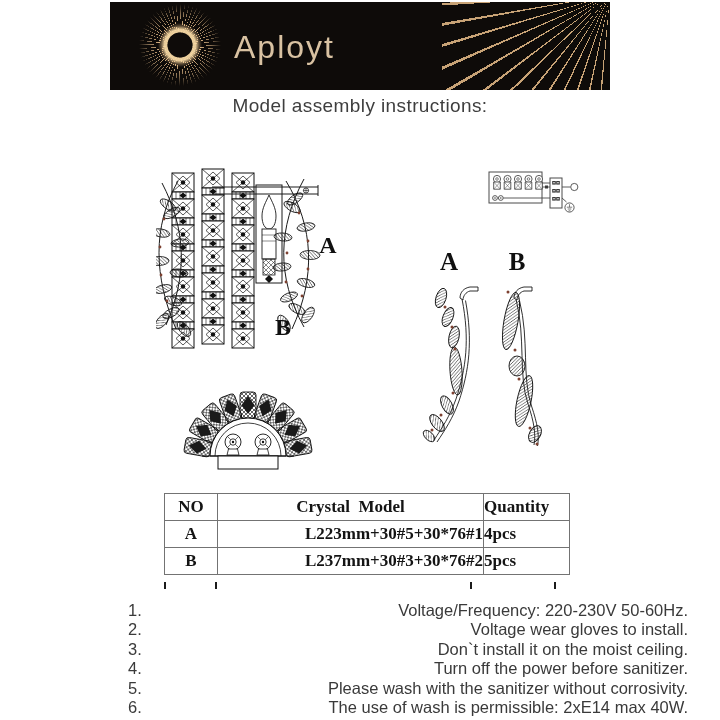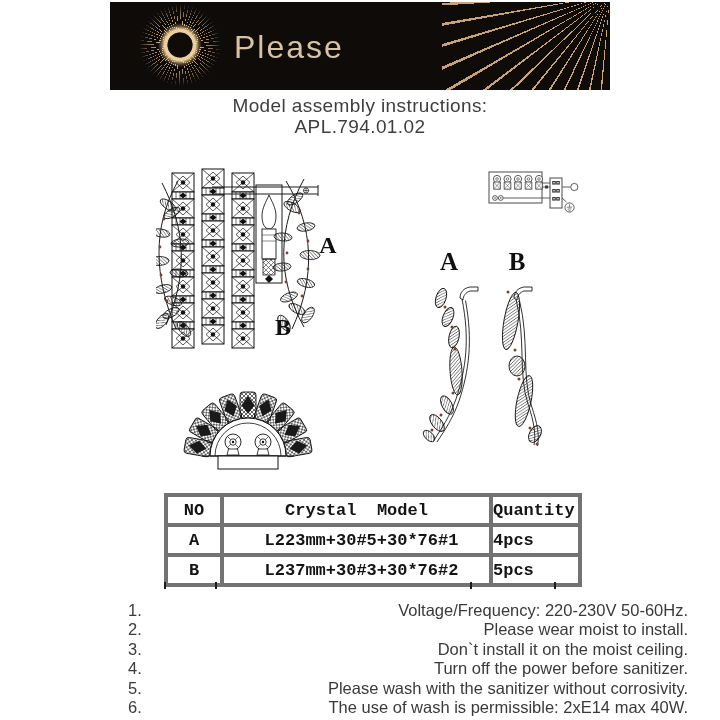--- a/index.html
+++ b/index.html
@@ -28,48 +28,47 @@
   .dfront{position:absolute;left:156px;top:165px;}
   .dwire{position:absolute;left:486px;top:167px;}
   .dstrands{position:absolute;left:414px;top:244px;}
   .dfan{position:absolute;left:172px;top:366px;}
   .lbl{font-family:"Liberation Serif",serif;font-weight:bold;font-size:24px;fill:#101010;text-anchor:middle;}
   .lbl2{font-family:"Liberation Serif",serif;font-weight:bold;font-size:25px;fill:#101010;text-anchor:middle;}
 
   
   .ptable{position:absolute;left:164px;top:493px;border-collapse:collapse;
           font-family:"Liberation Mono",monospace;font-weight:bold;font-size:17px;color:#141414;}
-  .ptable td{border:4px solid #737373;height:26px;padding:0;}
+  .ptable td{border:1px solid #737373;height:26px;padding:0;font-family:Liberation Serif, serif;}
   .c-no{width:52px;text-align:center;}
-  .c-model{width:255px;text-align:center;padding-left:10px !important;white-space:pre;}
+  .c-model{width:255px;text-align:right;padding-left:10px !important;white-space:pre;}
   .c-model-h{width:255px;text-align:center;white-space:pre;border-radius:8px;}
   .c-qty{width:85px;text-align:left;}
   .tick{position:absolute;width:2px;height:7px;background:#1b1b1b;top:582px;}
 
   
   .ins{position:absolute;left:128px;top:601px;width:560px;color:#3a3a3a;
        font-size:16.5px;line-height:19.4px;}
   .ins .row{display:flex;}
   .ins .n{width:23px;flex:none;}
   .ins .t{flex:1;text-align:right;}
 </style>
 </head>
 <body>
 
 <div class="page">
 
   <div class="bar">
     <div class="starburst"></div>
-    <div class="brand">Please</div>
+    <div class="brand">Aployt</div>
     <div class="rays"></div>
   </div>
 
   <div class="title">
     <div>Model assembly instructions:</div>
-    <div>APL.794.01.02</div>
   </div>
 
   <svg class="dfront" width="198" height="186" viewBox="0 0 198 186">
     <defs>
       <pattern id="fc-pb" width="3.5" height="3.5" patternUnits="userSpaceOnUse">
         <path d="M0 3.5 L3.5 0" stroke="#2a2a2a" stroke-width="0.7"></path>
       </pattern>
       <pattern id="fc-px" width="5" height="5" patternUnits="userSpaceOnUse">
         <path d="M0 5 L5 0 M0 0 L5 5" stroke="#333" stroke-width="0.6"></path>
       </pattern>
@@ -333,21 +332,21 @@
   <div class="tick" style="left:470px"></div>
   <div class="tick" style="left:554px"></div>
 
   <div class="ins">
     <div class="row">
       <span class="n">1.</span>
       <span class="t">Voltage/Frequency: 220-230V 50-60Hz.</span>
     </div>
     <div class="row">
       <span class="n">2.</span>
-      <span class="t">Please wear moist to install.</span>
+      <span class="t">Voltage wear gloves to install.</span>
     </div>
     <div class="row">
       <span class="n">3.</span>
       <span class="t">Don`t install it on the moist ceiling.</span>
     </div>
     <div class="row">
       <span class="n">4.</span>
       <span class="t">Turn off the power before sanitizer.</span>
     </div>
     <div class="row">

